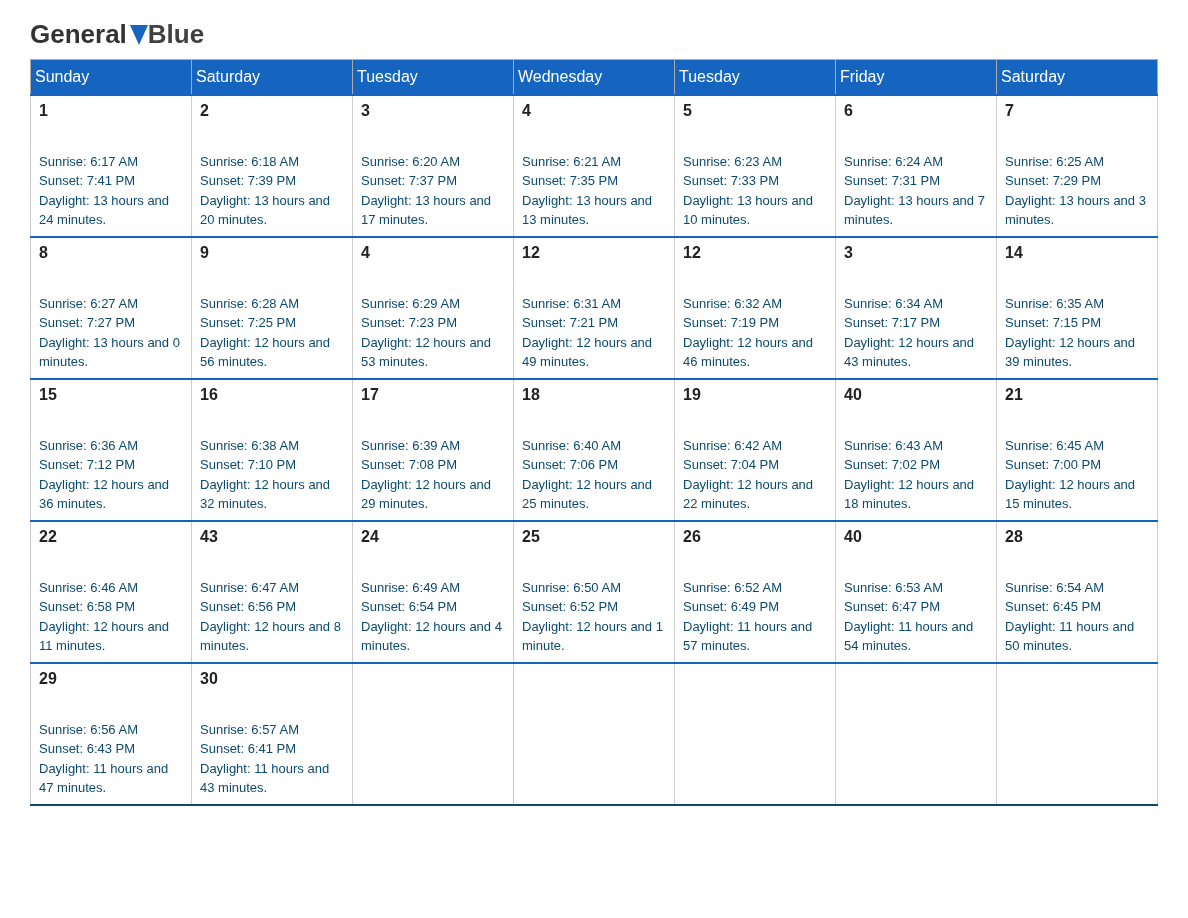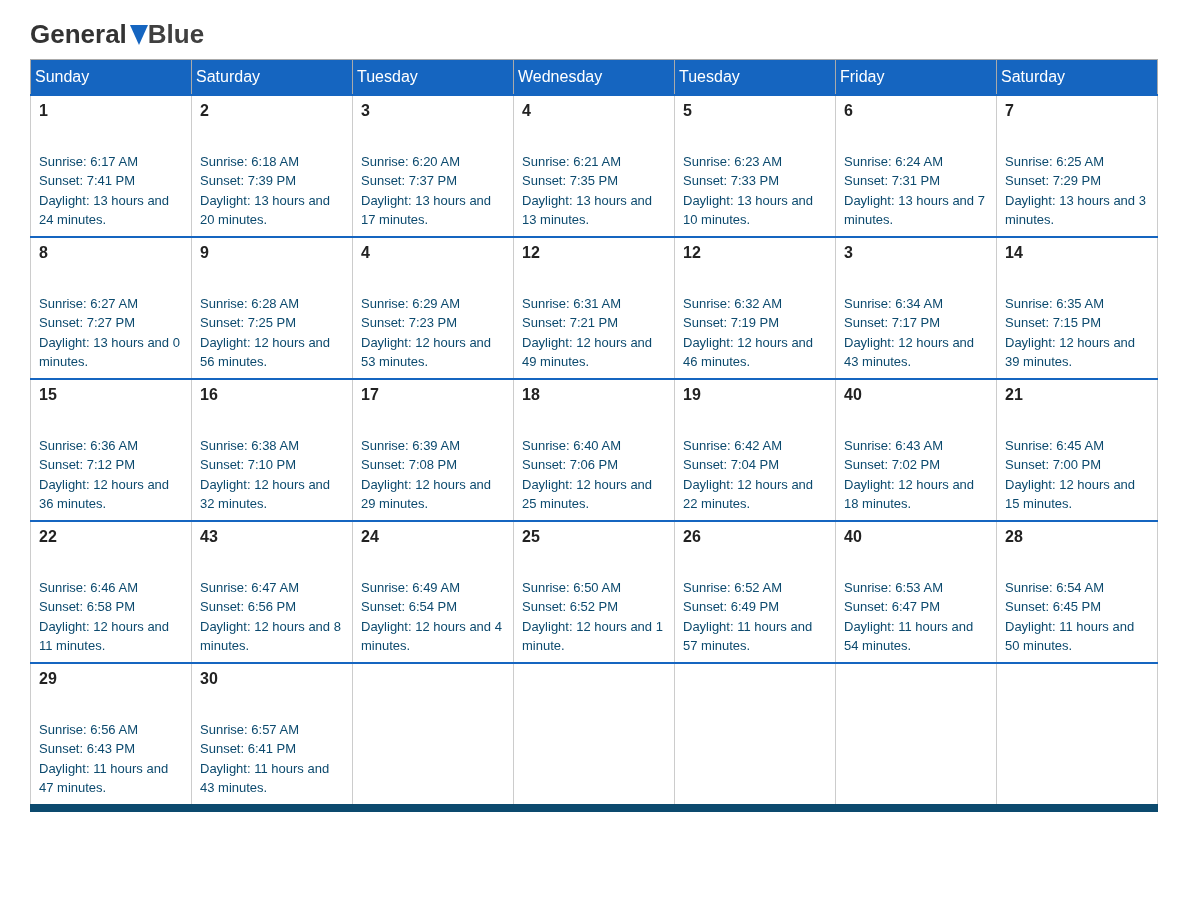--- a/index.html
+++ b/index.html
@@ -74,21 +74,21 @@
       margin-bottom: 4px;
       display: block;
     }
     .day-info {
       font-size: 13px;
       line-height: 1.5;
       color: #0c4a6e;
       margin-top: 32px;
     }
     .calendar tr:last-child td {
-      border-bottom: 8px solid #0c4a6e;
+      border-bottom: 2px solid #0c4a6e;
     }
   </style>
 </head>
 <body>
 
 <div class="header">
   <div class="logo">
     <div class="logo-row1">
       <span class="logo-text" style="color:#333; font-size:26px; font-weight:bold;">General</span>
       <svg width="18" height="20" viewBox="0 0 18 20" style="margin-left:3px; margin-top:2px;">

